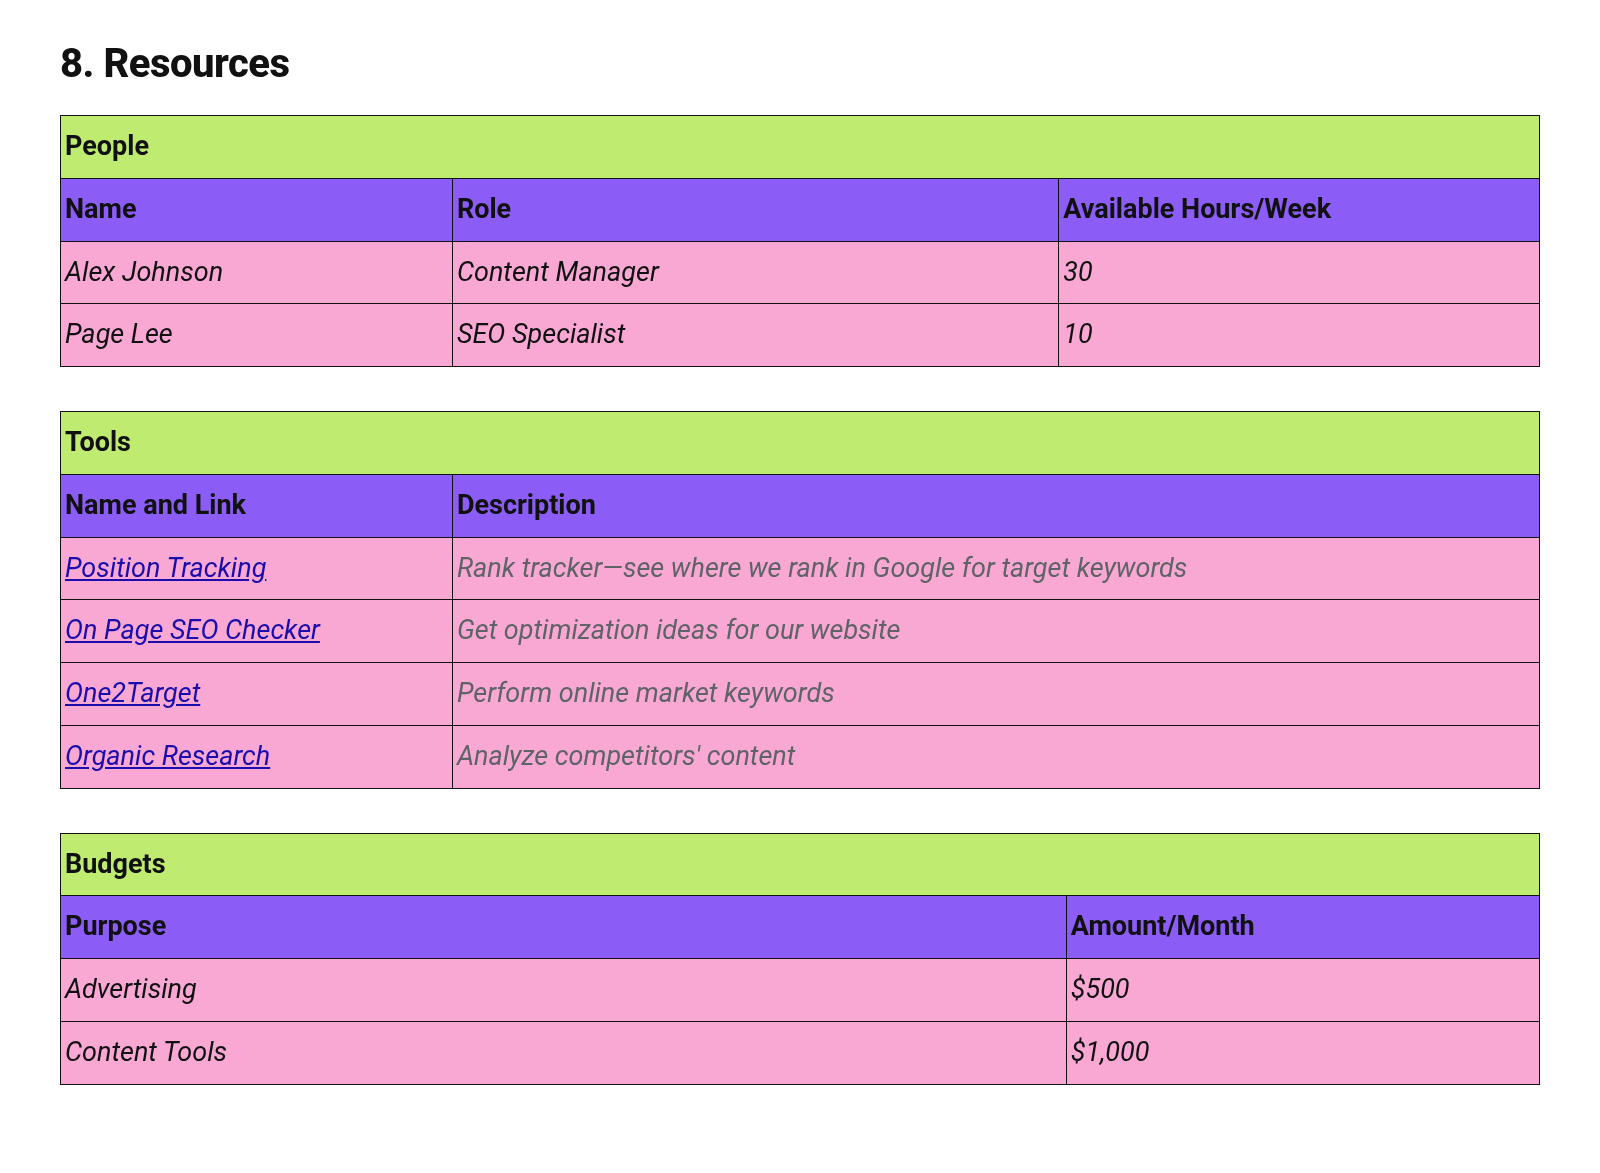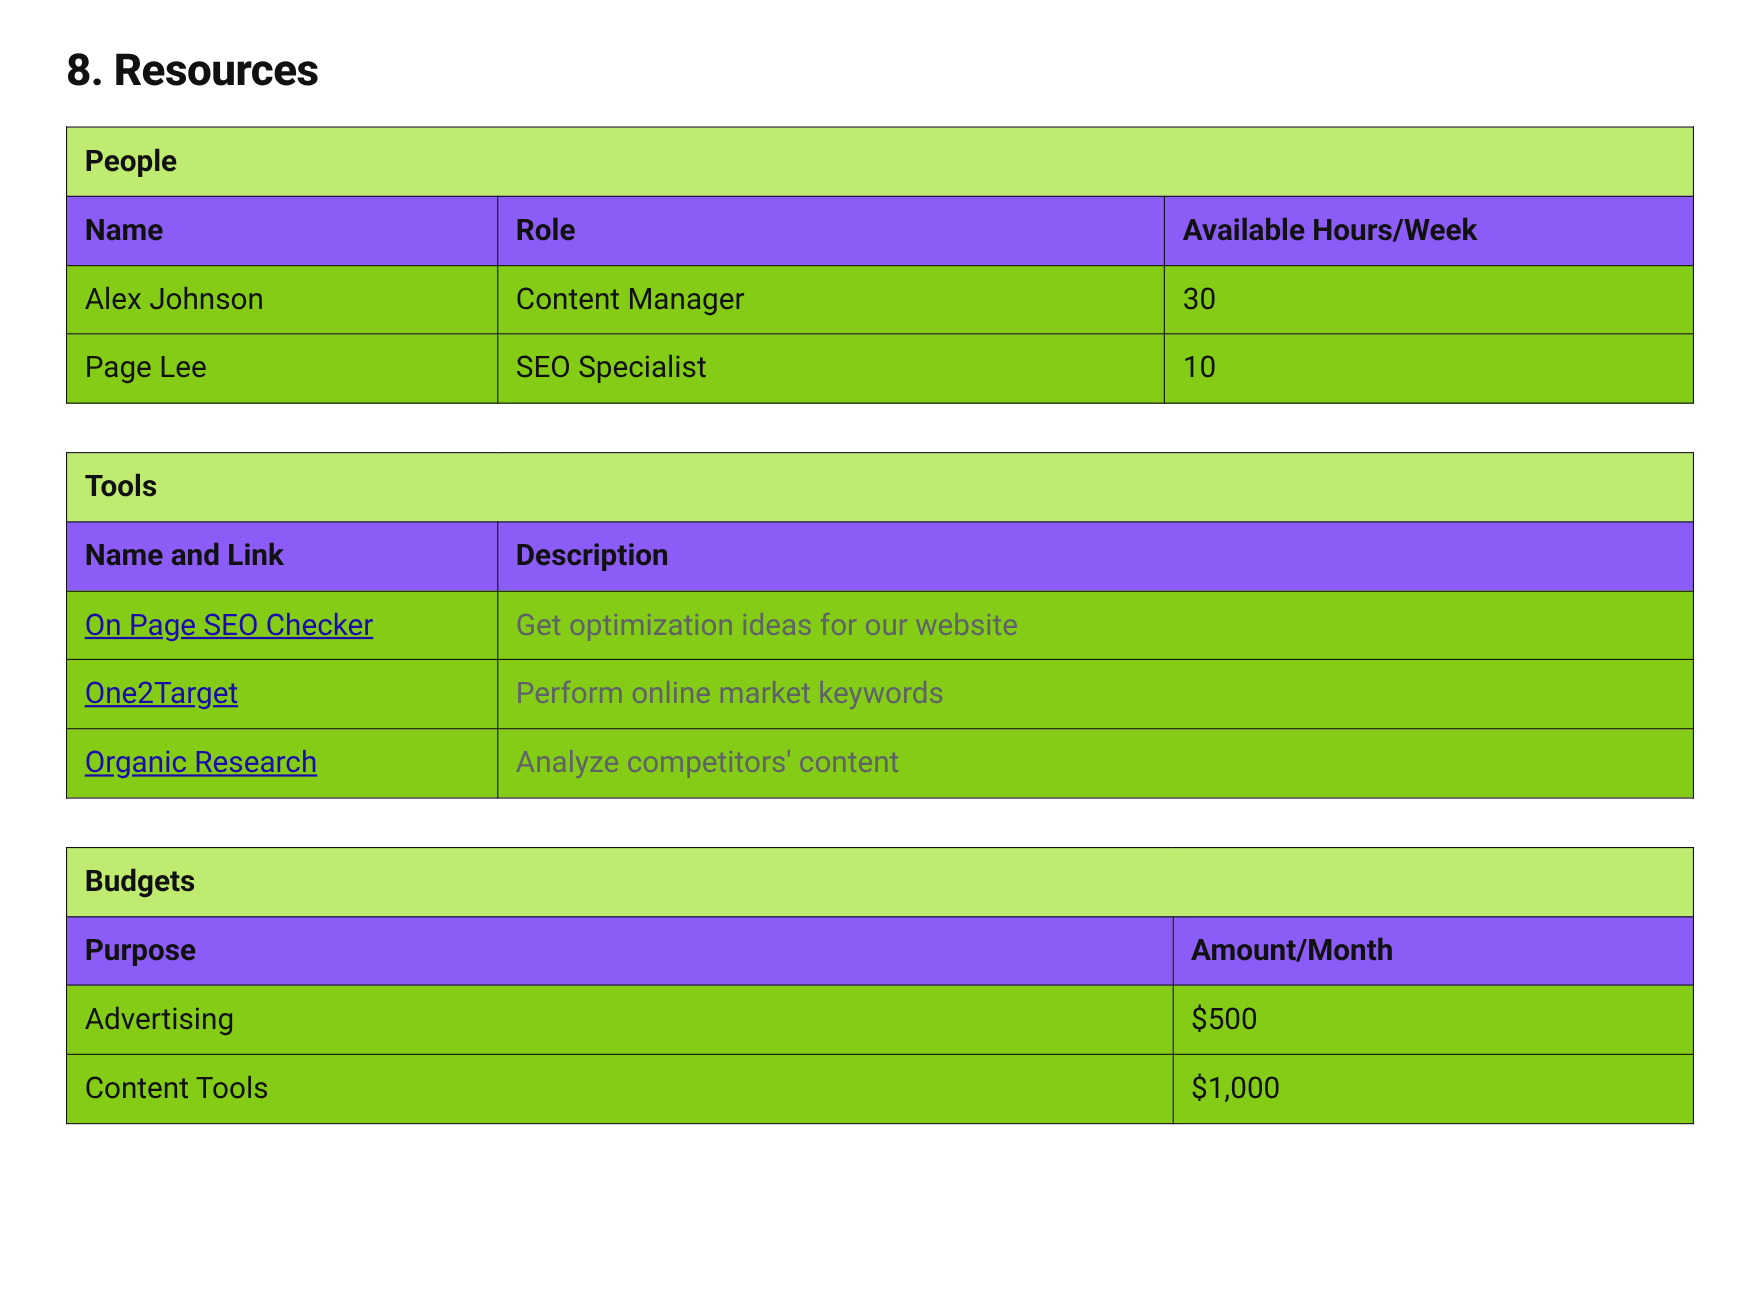--- a/index.html
+++ b/index.html
@@ -22,40 +22,41 @@
   }
   table.resource-table {
     width: 100%;
     border-collapse: collapse;
     margin-bottom: 44px;
     table-layout: fixed;
   }
   table.resource-table th,
   table.resource-table td {
     border: 1px solid #111;
-    padding: 14px 16px;
+    padding: 14px 4px;
     font-size: 27px;
     text-align: left;
     vertical-align: middle;
     line-height: 1.25;
   }
   
   tr.title-row th {
     background: #bfeb71;
     font-weight: 700;
   }
   
   tr.header-row th {
     background: #8b5cf6;
     font-weight: 700;
   }
   
   tr.data-row td {
-    background: #84cc16;
+    background: #f9a8d4;
     font-weight: 400;
+    font-style: italic;
   }
   
   .muted {
     color: #5f6368;
   }
   a.tool-link {
     color: #1a0dab;
     text-decoration: underline;
     font-weight: 400;
   }
@@ -113,20 +114,26 @@
     <tbody>
         <tr class="title-row">
       <th colspan="2">Tools</th>
     </tr>
     <tr class="header-row">
       <th>Name and Link</th>
       <th>Description</th>
     </tr>
     <tr class="data-row">
       <td>
+        <a href="#" class="tool-link">Position Tracking</a>
+      </td>
+      <td class="muted">Rank tracker—see where we rank in Google for target keywords</td>
+    </tr>
+    <tr class="data-row">
+      <td>
         <a href="#" class="tool-link">On Page SEO Checker</a>
       </td>
       <td class="muted">Get optimization ideas for our website</td>
     </tr>
     <tr class="data-row">
       <td>
         <a href="#" class="tool-link">One2Target</a>
       </td>
       <td class="muted">Perform online market keywords</td>
     </tr>

